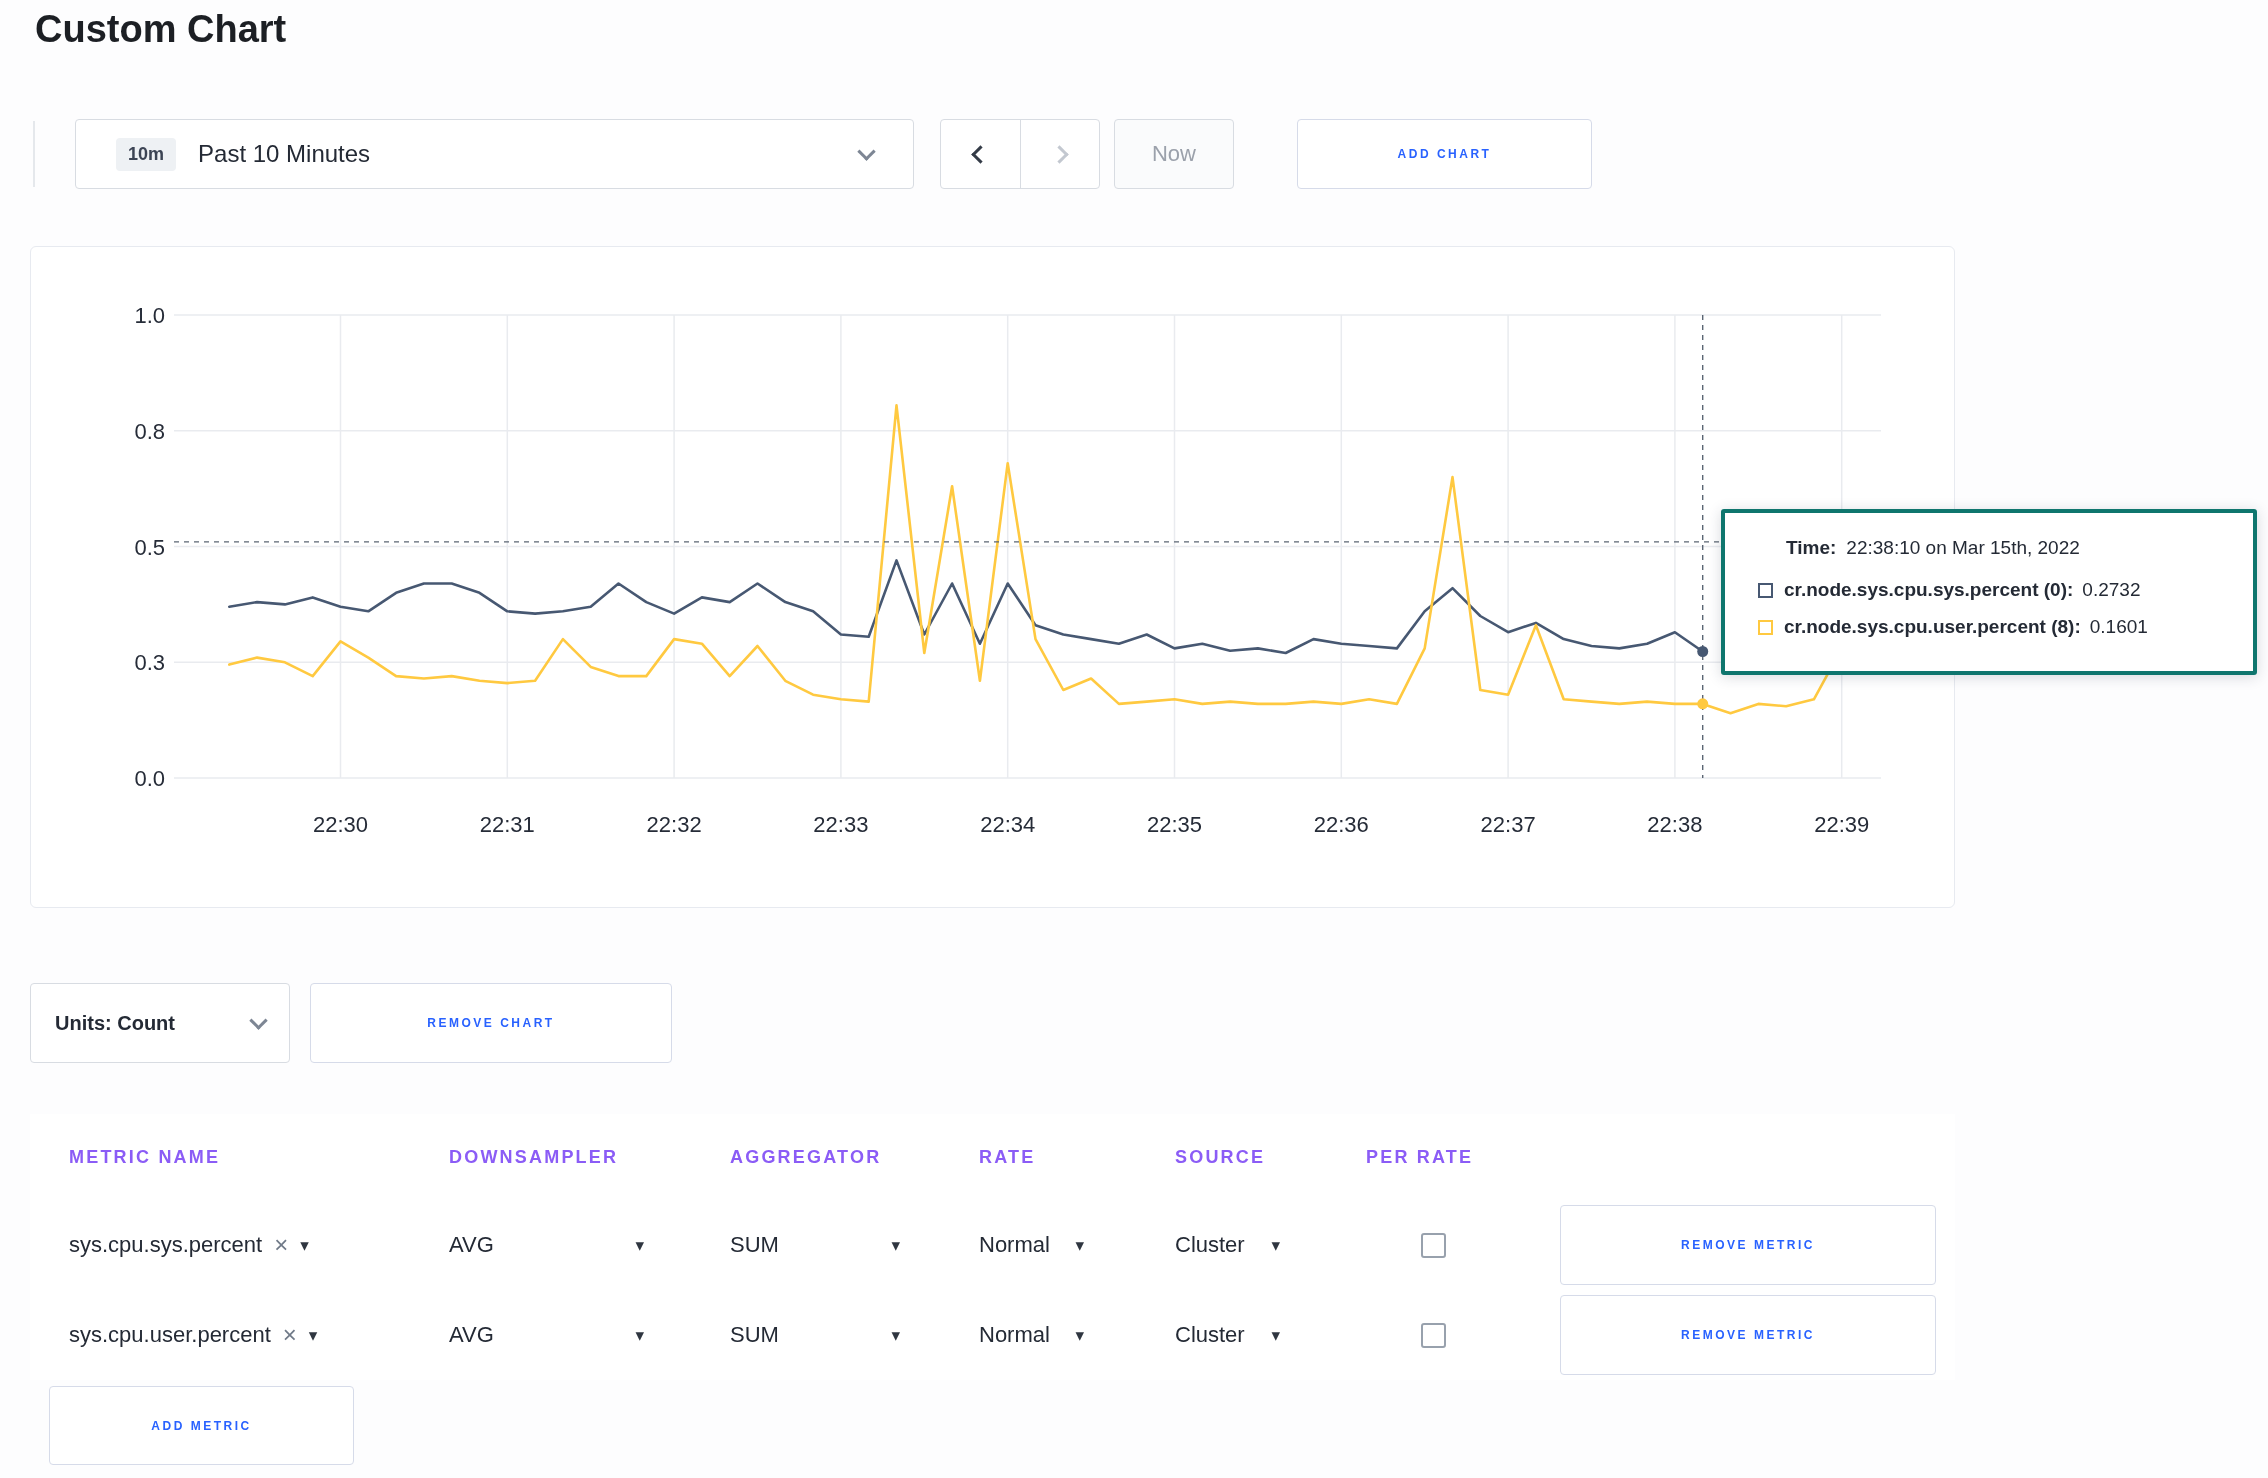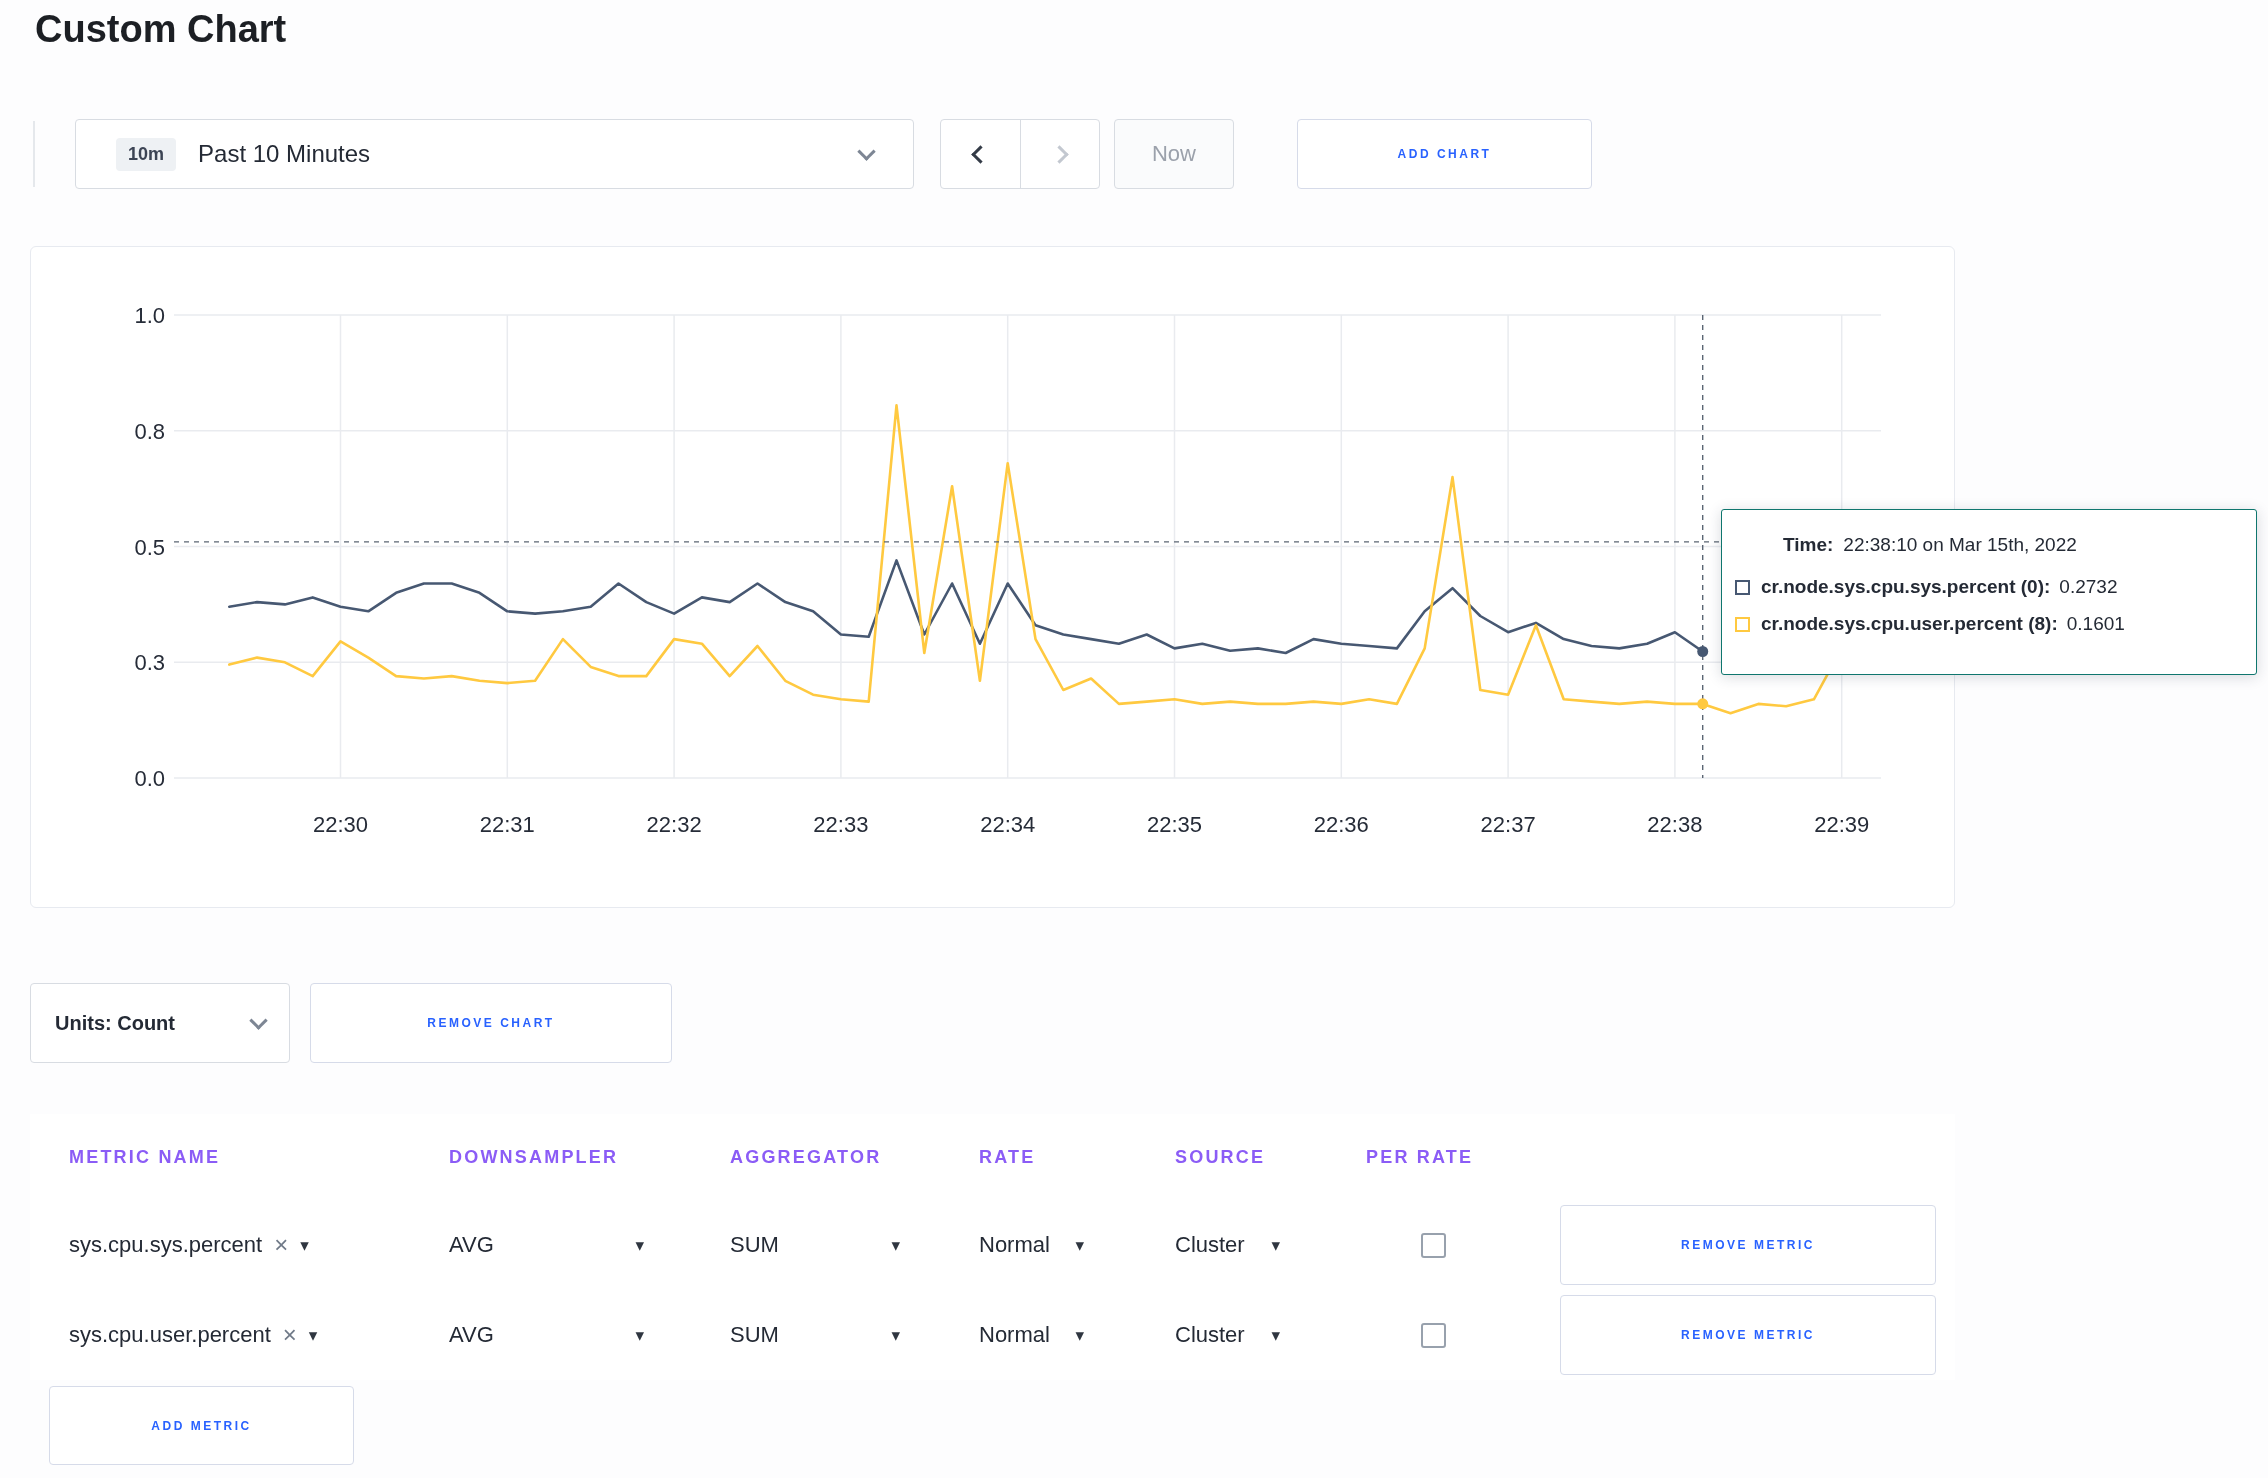--- a/index.html
+++ b/index.html
@@ -26,24 +26,24 @@
   .nav-btn + .nav-btn { border-left:1px solid #d8dce2; }
 
   .now-btn { position:absolute; left:1114px; top:119px; width:120px; height:70px; justify-content:center; font-size:22px; color:#9ba1ab; background:#fafbfc; }
 
   .blue-btn { background:#fff; border:1px solid #d6dbe9; border-radius:4px; color:#2962ff; font-size:12px; font-weight:600; letter-spacing:2.5px; display:flex; align-items:center; justify-content:center; cursor:pointer; }
   .add-chart-btn { position:absolute; left:1297px; top:119px; width:295px; height:70px; }
 
   .chart-card { position:absolute; left:30px; top:246px; width:1925px; height:662px; background:#fff; border:1px solid #e7eaf0; border-radius:6px; }
   svg text { font-family:"Liberation Sans", sans-serif; }
 
-  .tooltip { position:absolute; left:1721px; top:509px; width:536px; height:166px; background:#fff; border:1px solid #0f766e; border-radius:3px; box-shadow:0 2px 14px rgba(40,50,70,.18); padding-top:24px; z-index:5; font-size:19px; }
+  .tooltip { position:absolute; left:1721px; top:509px; width:536px; height:166px; background:#fff; border:4px solid #0f766e; border-radius:3px; box-shadow:0 2px 14px rgba(40,50,70,.18); padding-top:24px; z-index:5; font-size:19px; }
   .t-time { margin:0 0 20px 61px; }
   .t-time b { margin-right:10px; }
-  .t-entry { margin:0 0 15px 13px; display:flex; align-items:center; }
+  .t-entry { margin:0 0 15px 33px; display:flex; align-items:center; }
   .swatch { width:15px; height:15px; border:2.5px solid #000; background:#fff; margin-right:11px; flex:none; }
   .t-entry b { margin-right:9px; }
 
   .units-btn { position:absolute; left:30px; top:983px; width:260px; height:80px; padding:11px 24px; justify-content:space-between; }
   .units-label { font-size:20px; font-weight:700; color:#242a35; }
   .remove-chart-btn { position:absolute; left:310px; top:983px; width:362px; height:80px; }
 
   .metrics-panel { position:absolute; left:30px; top:1114px; width:1925px; background:#fff; }
   .trow { display:grid; grid-template-columns:39px 380px 281px 249px 196px 191px 194px 376px; align-items:center; }
   .trow.head { height:86px; }

